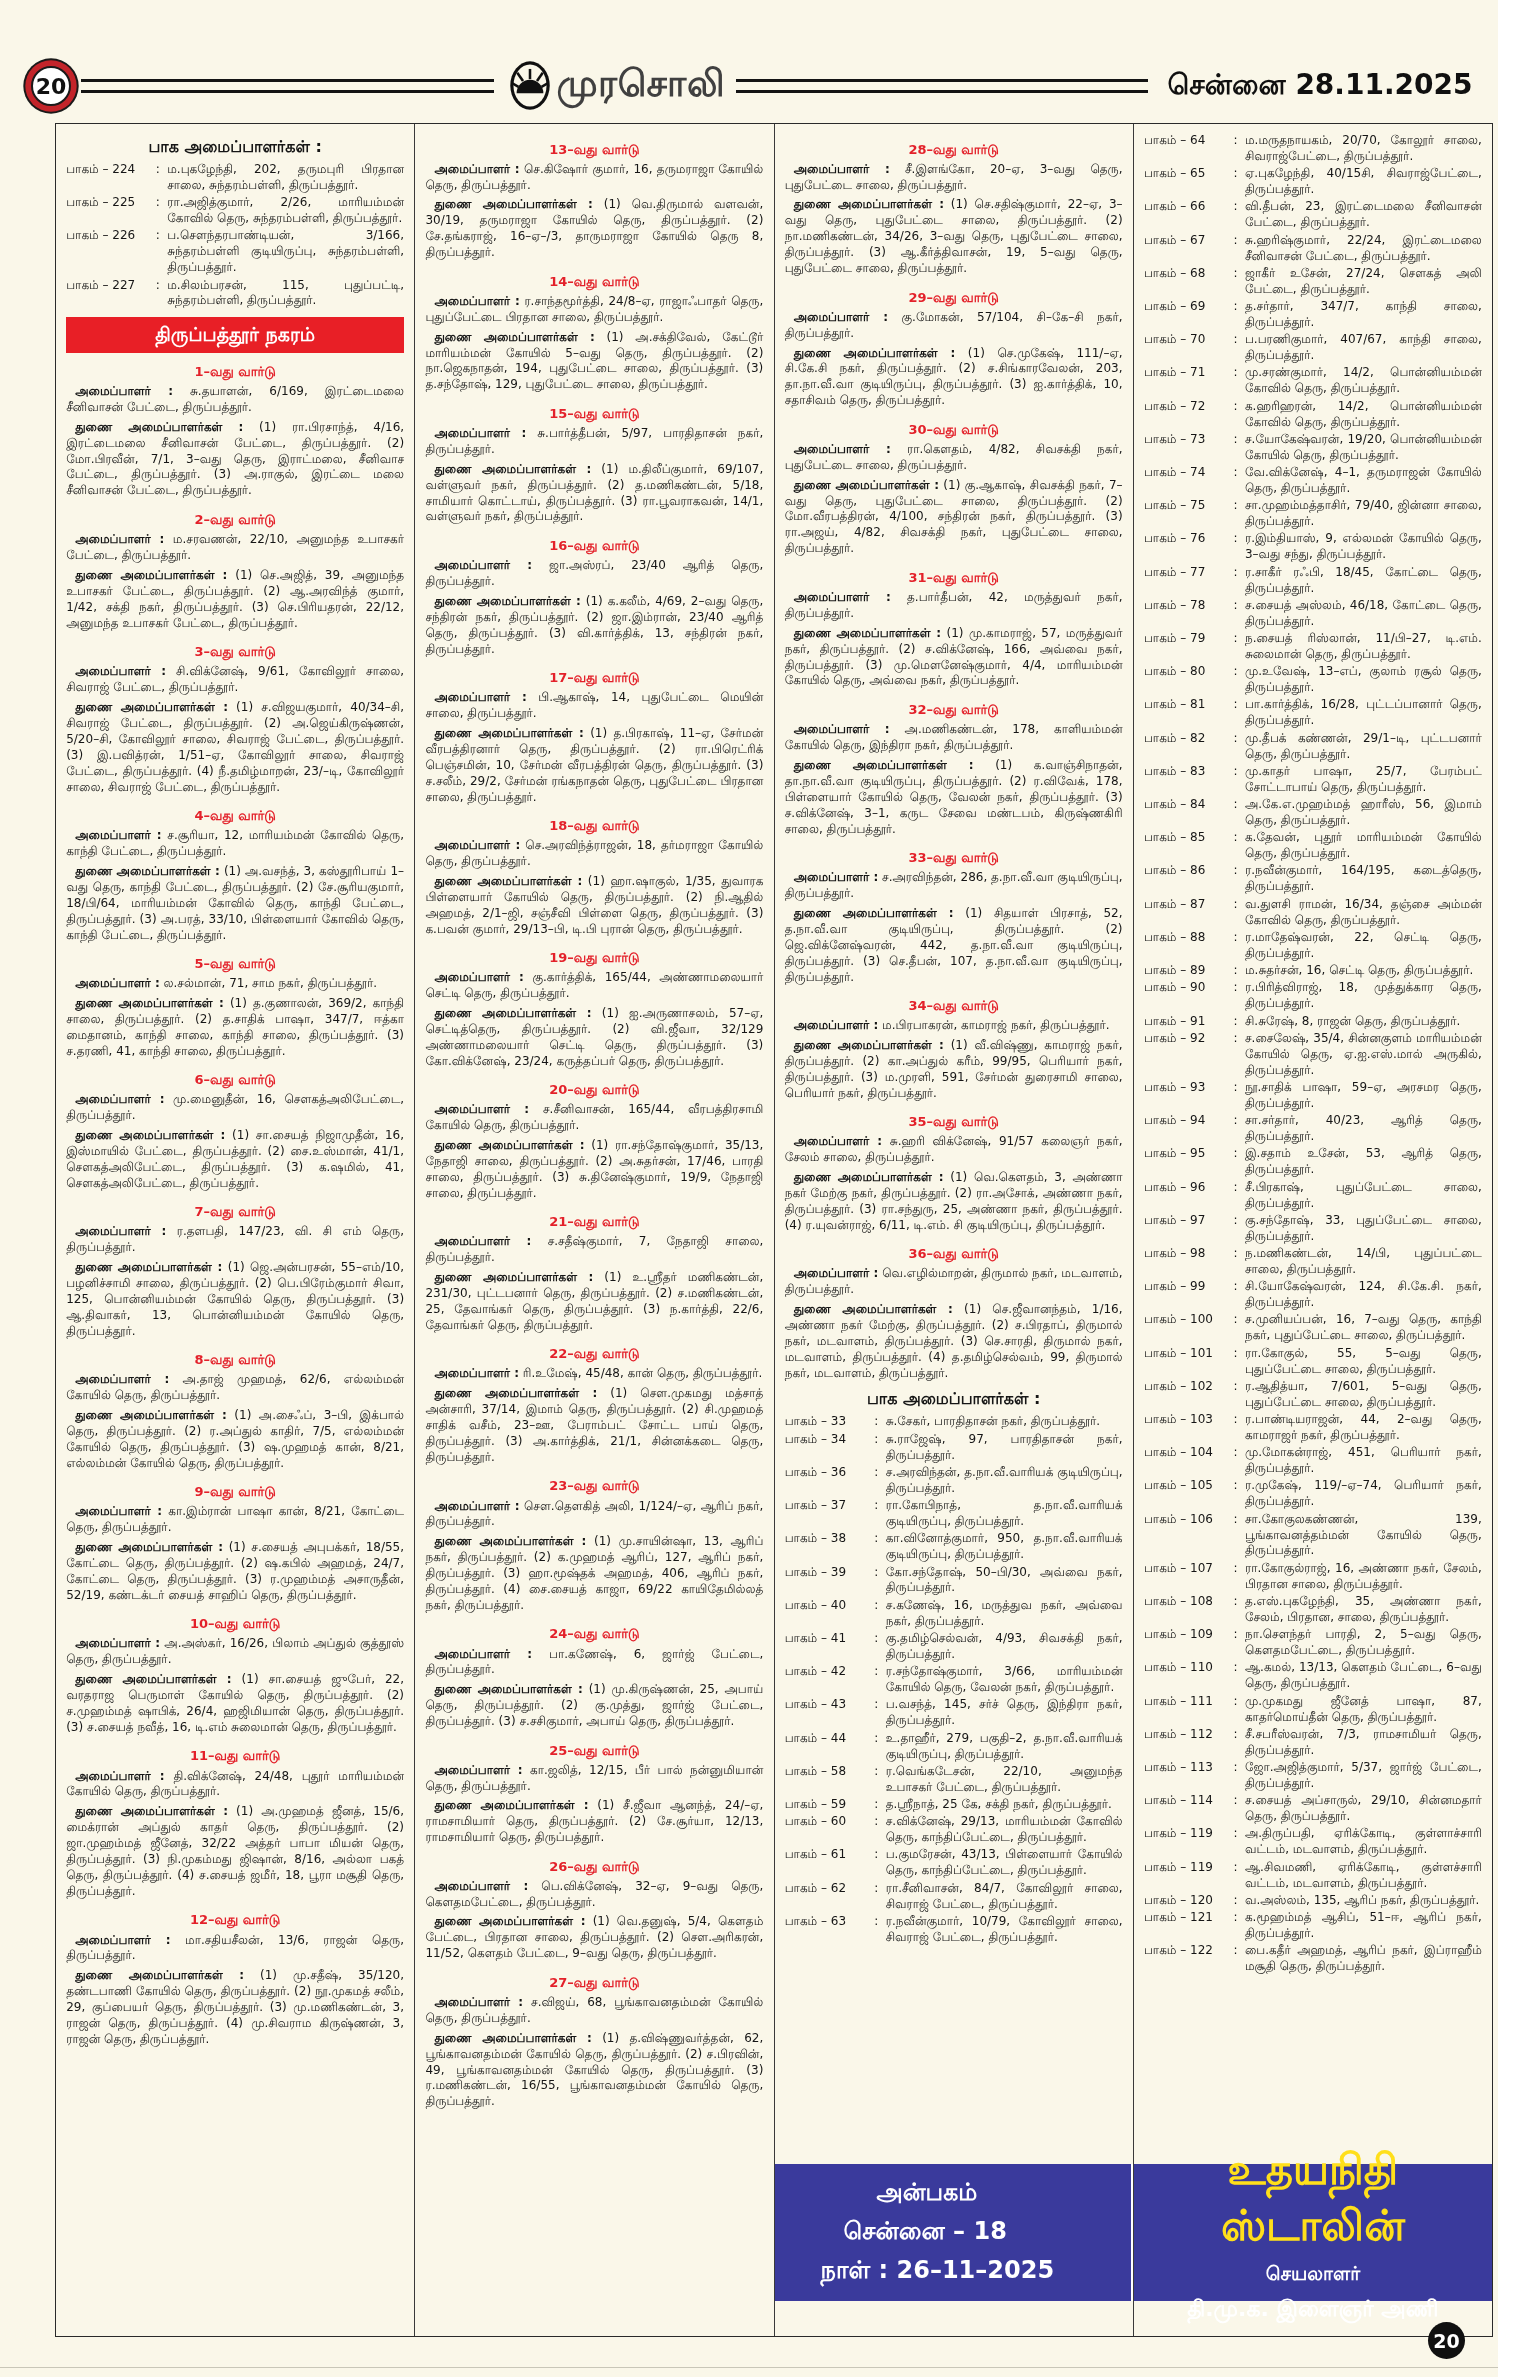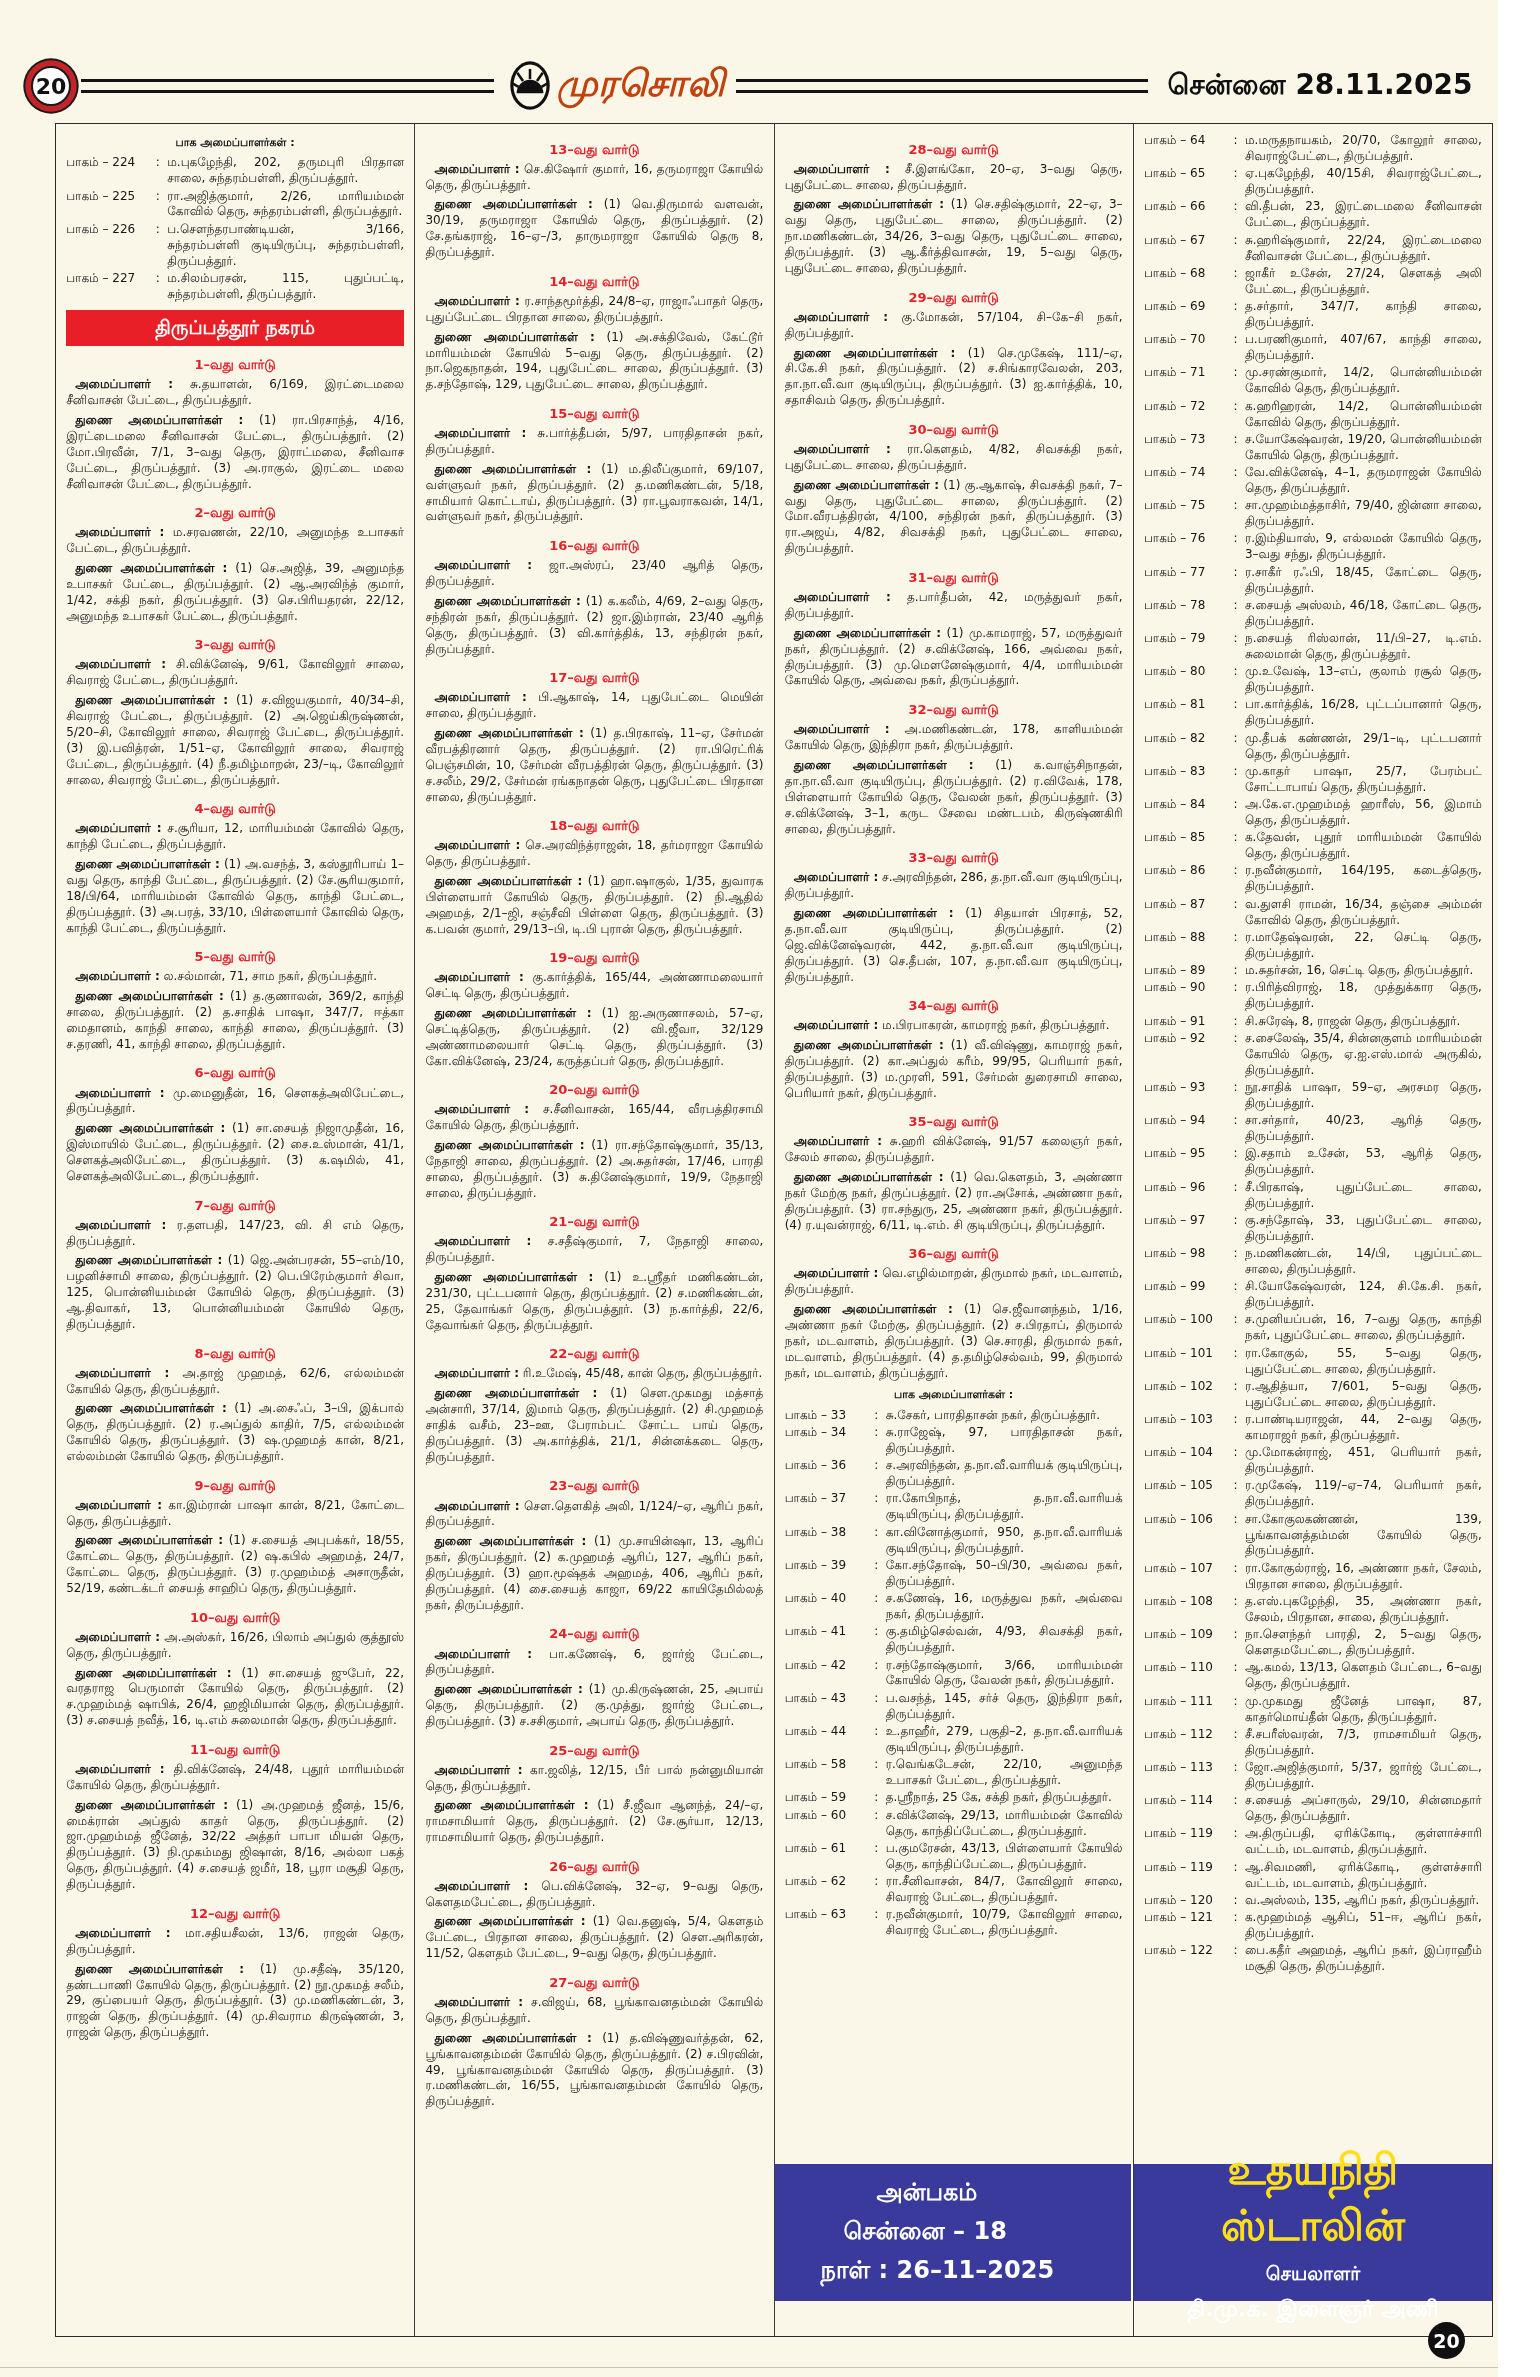--- a/index.html
+++ b/index.html
@@ -5,29 +5,29 @@
   html,body{margin:0;padding:0;}
   .page{position:relative;width:1498px;height:2377px;background:#faf7e9;
         font-family:"DejaVu Sans","Liberation Sans",sans-serif;color:#161616;overflow:hidden;}
   
   .header{position:absolute;top:51px;left:22px;right:25.5px;height:70px;display:flex;align-items:center;}
   .page-badge{width:36px;height:36px;border-radius:50%;background:#fff;border:2.6px solid #1a1a1a;
               box-shadow:0 0 0 5.7px #c3242a,0 0 0 7.7px #1a1a1a;display:flex;align-items:center;justify-content:center;
               font-weight:bold;font-size:22px;color:#111;margin-left:9px;flex:0 0 auto;}
   .rule{flex:1;height:8.3px;border-top:3.2px solid #141414;border-bottom:3.2px solid #141414;margin:0 10.2px;}
   .logo{flex:0 0 auto;margin:0 5.1px;}
-  .masthead{font-size:37px;font-weight:bold;color:#c2410c;letter-spacing:0.6px;flex:0 0 auto;font-style:italic;}
+  .masthead{font-size:37px;font-weight:bold;color:#404040;letter-spacing:0.6px;flex:0 0 auto;}
   .edition-date{font-size:28px;font-weight:bold;color:#101010;flex:0 0 auto;margin-left:9px;}
   
   .content{position:absolute;top:123px;left:55px;width:1436px;height:2212px;
            border:1.3px solid #2a2a2a;display:flex;background:#faf7e9;}
   .col{flex:1 1 0;padding:9px 10.2px 6.4px 10.2px;border-right:1.3px solid #3a3a3a;overflow:hidden;
        display:flex;flex-direction:column;font-size:12px;line-height:1.33;text-align:justify;}
   .col:last-child{border-right:none;}
-  .block-heading{text-align:center;font-weight:bold;font-size:11px;margin:2.6px 0 5.1px 0;}
+  .block-heading{text-align:center;font-weight:bold;font-size:16px;margin:2.6px 0 5.1px 0;}
   .pagam-row{display:flex;margin:0 0 1.3px 0;}
   .pagam-num{flex:0 0 82px;white-space:nowrap;}
   .pagam-colon{flex:0 0 19px;text-align:center;}
   .pagam-text{flex:1;}
   .banner{background:#e81f26;color:#fff;font-weight:bold;text-align:center;font-size:19px;
           padding:4.5px 0 5.7px 0;margin:6.4px 0 2.6px 0;}
   .ward-title{color:#e3212a;font-weight:bold;text-align:center;font-size:13px;margin:7.7px 0 3.8px 0;}
   .para{margin:1.3px 0 3.8px 0;text-indent:9px;}
   .para b{font-weight:bold;}
   

